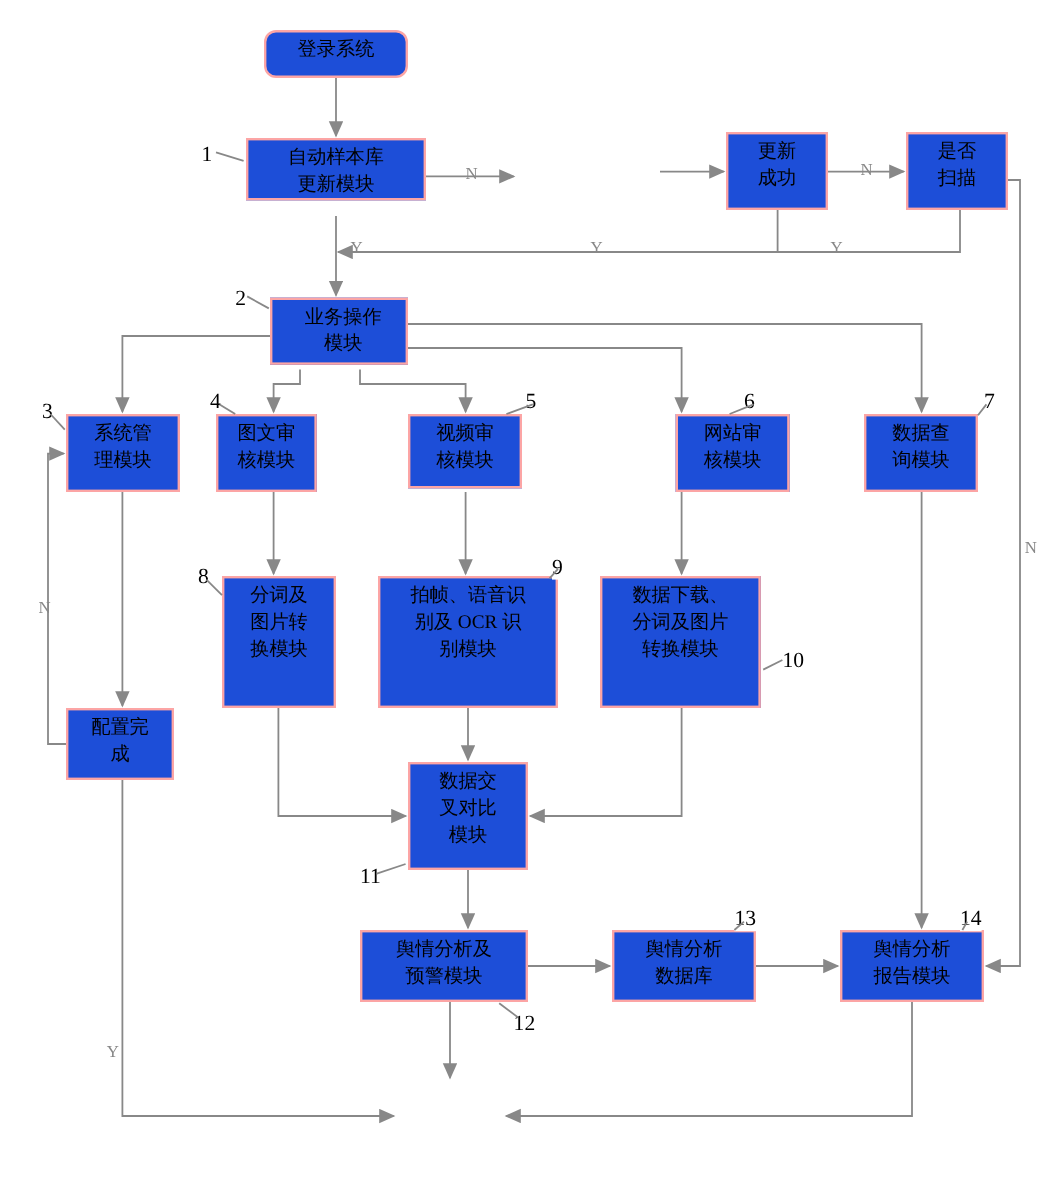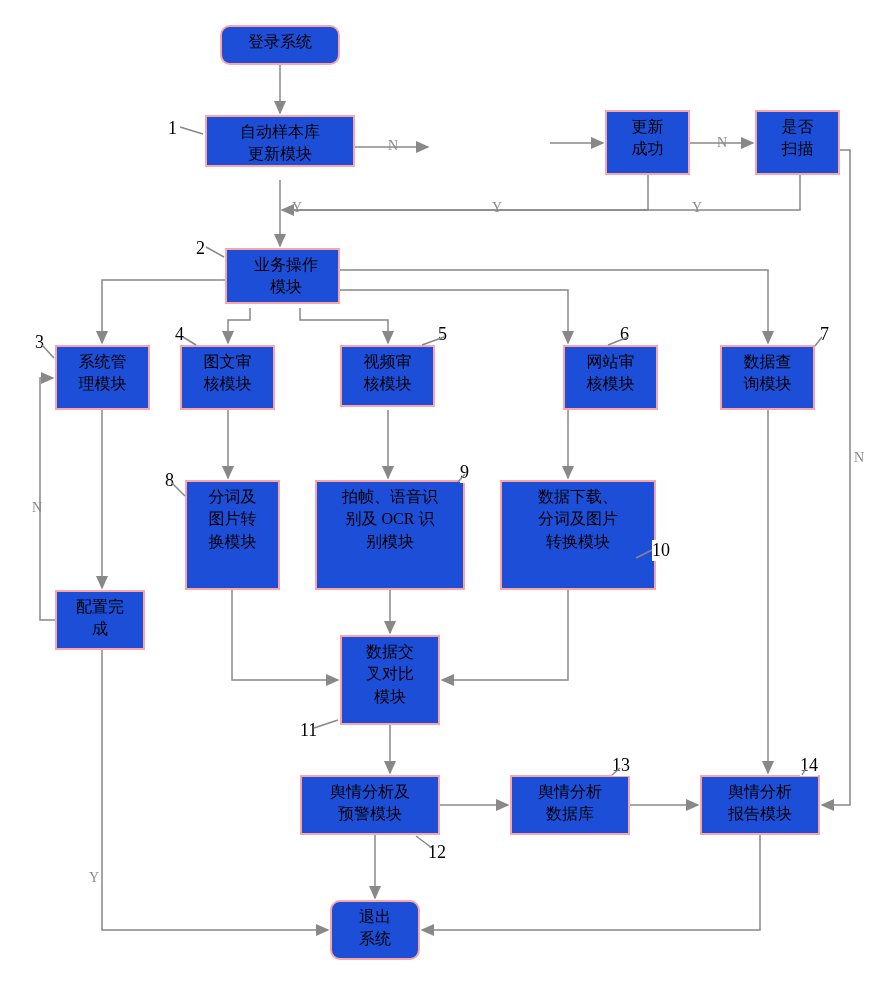--- a/index.html
+++ b/index.html
@@ -74,58 +74,55 @@
     </div>
   <div class="box" style="left:755px; top:110px; width:85px;  height:65px;">
       <span>是否<br>扫描</span>
     </div>
   <div class="box" style="left:225px; top:248px; width:115px; height:56px;padding-left:13px;">
       <span>业务操作<br>模块</span>
     </div>
   <div class="box" style="left:55px;  top:345px; width:95px;  height:65px;">
       <span>系统管<br>理模块</span>
     </div>
-  <div class="box" style="left:180px; top:345px; width:95px;  height:65px;">
+  <div class="box" style="left:180px; top:345px; width:84px;  height:65px;">
       <span>图文审<br>核模块</span>
     </div>
   <div class="box" style="left:340px; top:345px; width:95px;  height:62px;">
       <span>视频审<br>核模块</span>
     </div>
   <div class="box" style="left:520px; top:345px; width:95px;  height:65px;margin-left:43px;">
       <span>网站审<br>核模块</span>
     </div>
   <div class="box" style="left:720px; top:345px; width:95px;  height:65px;">
       <span>数据查<br>询模块</span>
     </div>
   <div class="box" style="left:185px; top:480px; width:95px;  height:110px;">
       <span>分词及<br>图片转<br>换模块</span>
     </div>
   <div class="box" style="left:315px; top:480px; width:150px; height:110px;">
       <span>拍帧、语音识<br>别及 OCR 识<br>别模块</span>
     </div>
-  <div class="box" style="left:500px; top:480px; width:156px; height:110px;">
+  <div class="box" style="left:500px; top:480px; width:134px; height:110px;">
       <span>数据下载、<br>分词及图片<br>转换模块</span>
     </div>
   <div class="box" style="left:55px;  top:590px; width:90px;  height:60px;">
       <span>配置完<br>成</span>
     </div>
   <div class="box" style="left:340px; top:635px; width:100px; height:90px;">
       <span>数据交<br>叉对比<br>模块</span>
     </div>
   <div class="box" style="left:300px; top:775px; width:140px; height:60px;">
       <span>舆情分析及<br>预警模块</span>
     </div>
   <div class="box" style="left:510px; top:775px; width:120px; height:60px;">
       <span>舆情分析<br>数据库</span>
     </div>
   <div class="box" style="left:700px; top:775px; width:120px; height:60px;">
       <span>舆情分析<br>报告模块</span>
-    </div>
-  <div class="box rbox" style="left:330px; top:900px; width:90px;  height:60px;">
-      <span>退出<br>系统</span>
     </div>
 
   <div class="num" style="left:168px; top:118px;">1</div>
   <div class="num" style="left:196px; top:238px;">2</div>
   <div class="num" style="left:35px;  top:332px;">3</div>
   <div class="num" style="left:175px; top:324px;">4</div>
   <div class="num" style="left:438px; top:324px;">5</div>
   <div class="num" style="left:620px; top:324px;">6</div>
   <div class="num" style="left:820px; top:324px;">7</div>
   <div class="num" style="left:165px; top:470px;">8</div>

